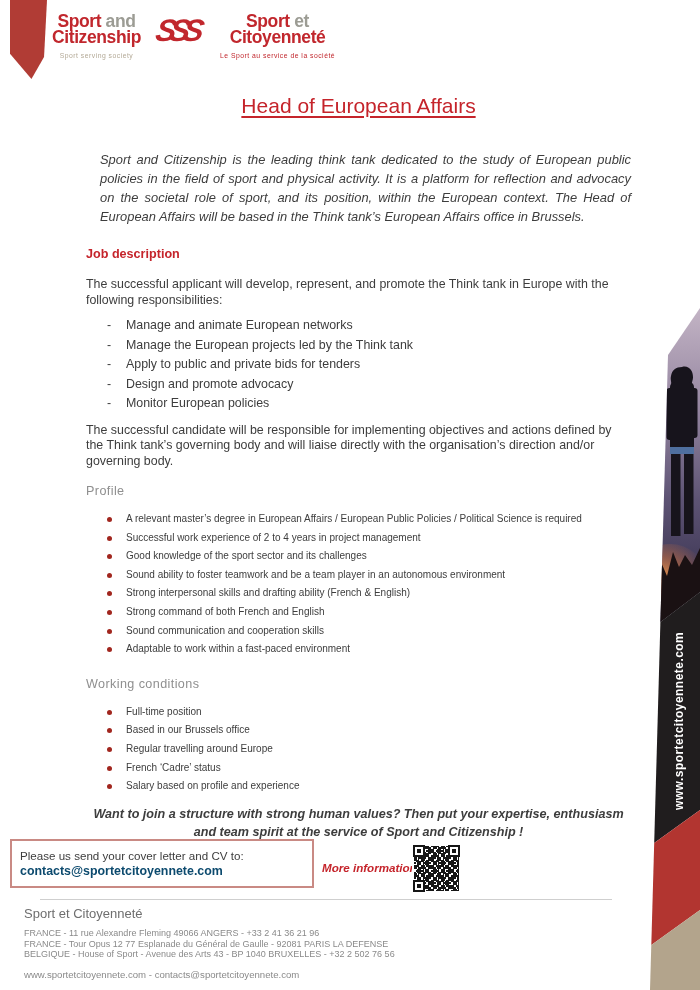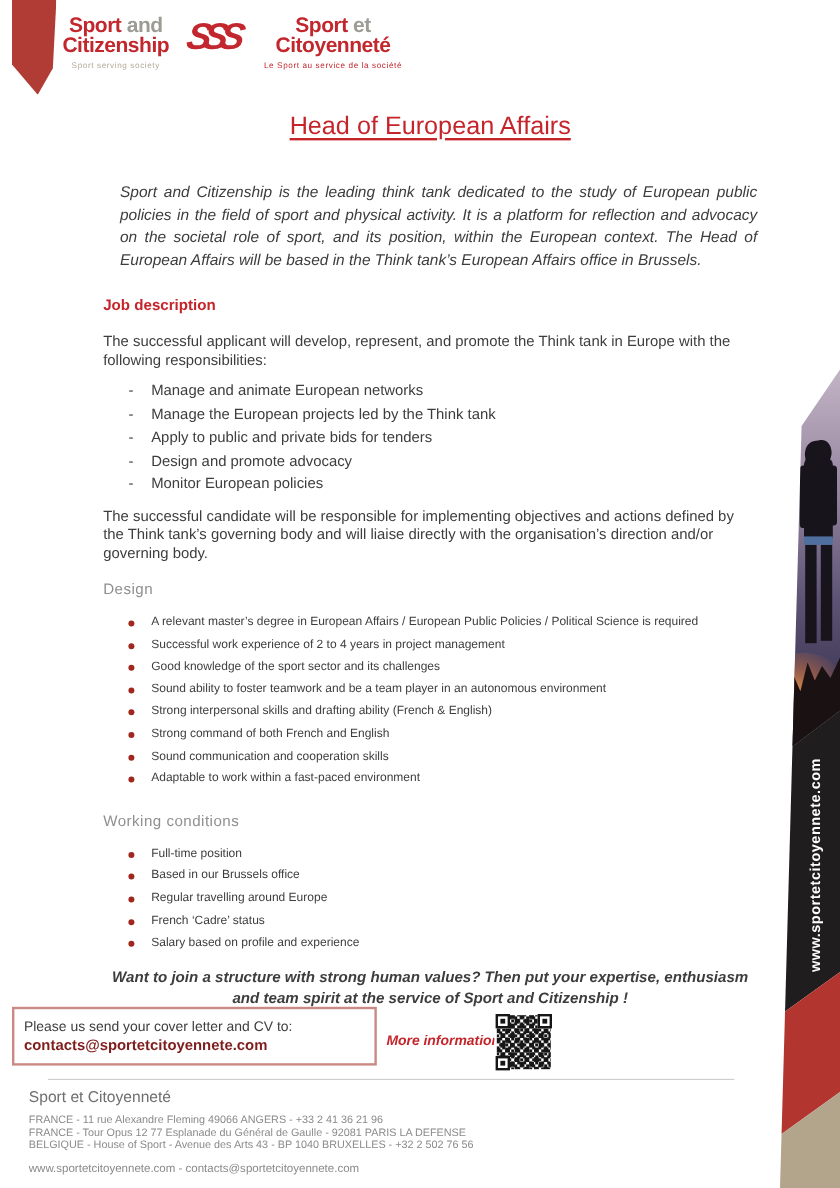--- a/index.html
+++ b/index.html
@@ -39,21 +39,21 @@
   .bullet-list li::before{content:"";position:absolute;left:21px;top:7px;width:5px;height:5px;
                           border-radius:50%;background:#a1261e;}
   .wc-list{}
   .h-wc{margin-top:18px;}
   .cta{margin:9px 0 0;text-align:center;font-weight:700;font-style:italic;font-size:12.6px;line-height:18px;}
 
   
   .contact-box{position:absolute;left:10px;top:839px;width:292px;height:45px;border:2px solid #c98a84;
                display:flex;flex-direction:column;justify-content:center;text-align:left;background:#fff;padding-left:8px;}
   .contact-line{font-size:11.6px;line-height:15px;color:#3d3d3d;}
-  .contact-email{font-size:12.4px;font-weight:700;line-height:16px;color:#7f1d1d;}
+  .contact-email{font-size:12.4px;font-weight:700;line-height:16px;color:#0c4a6e;}
   .more-info{position:absolute;left:322px;top:861px;font-size:11.6px;font-weight:700;font-style:italic;color:#c5242b;}
   .qr{position:absolute;left:413px;top:845px;width:47px;height:47px;background:
       repeating-conic-gradient(#161616 0% 25%, rgba(0,0,0,0) 0% 50%) 0px 0px/8px 8px,
       repeating-conic-gradient(#161616 0% 25%, #ffffff 0% 50%) 3px 2px/5px 5px;
       outline:2px solid #fff;outline-offset:-1px;}
   .finder{position:absolute;width:12px;height:12px;border:2px solid #161616;background:#fff;box-sizing:border-box;}
   .finder::before{content:"";position:absolute;left:2px;top:2px;width:4px;height:4px;background:#161616;}
   .f-tl{left:0;top:0}.f-tr{right:0;top:0}.f-bl{left:0;bottom:0}
 
   
@@ -96,21 +96,21 @@
     <p class="para">The successful applicant will develop, represent, and promote the Think tank in Europe with the following responsibilities:</p>
     <ul class="dash-list">
       <li>Manage and animate European networks</li>
       <li>Manage the European projects led by the Think tank</li>
       <li>Apply to public and private bids for tenders</li>
       <li>Design and promote advocacy</li>
       <li>Monitor European policies</li>
     </ul>
     <p class="para2">The successful candidate will be responsible for implementing objectives and actions defined by the Think tank’s governing body and will liaise directly with the organisation’s direction and/or governing body.</p>
 
-    <div class="h-gray">Design</div>
+    <div class="h-gray">Profile</div>
     <ul class="bullet-list">
       <li>A relevant master’s degree in European Affairs / European Public Policies / Political Science is required</li>
       <li>Successful work experience of 2 to 4 years in project management</li>
       <li>Good knowledge of the sport sector and its challenges</li>
       <li>Sound ability to foster teamwork and be a team player in an autonomous environment</li>
       <li>Strong interpersonal skills and drafting ability (French &amp; English)</li>
       <li>Strong command of both French and English</li>
       <li>Sound communication and cooperation skills</li>
       <li>Adaptable to work within a fast-paced environment</li>
     </ul>

